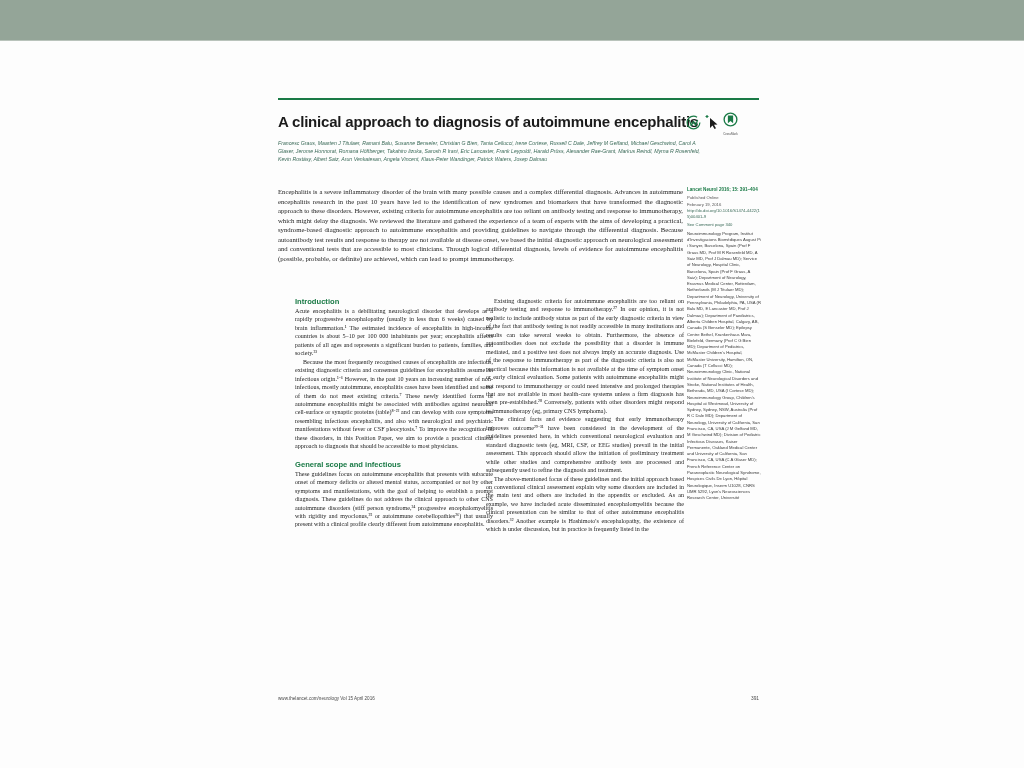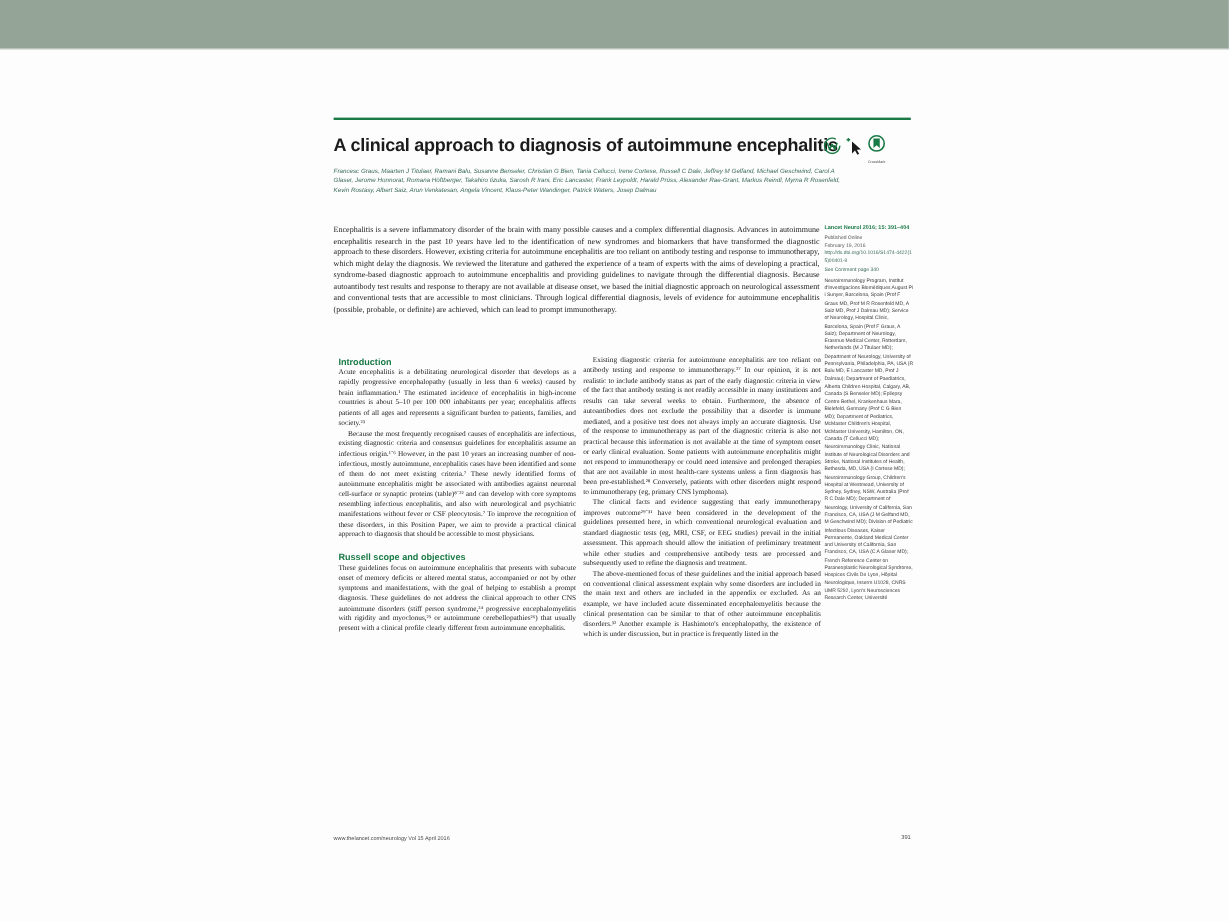--- a/index.html
+++ b/index.html
@@ -20,21 +20,21 @@
   .crossmark-label { font-family: "Liberation Sans", sans-serif; font-size: 3px; color: #4a4a4a; margin-top: 1px; }
   .authors {
     position: absolute; left: 0; top: 41px; width: 430px; font-family: "Liberation Sans", sans-serif;
     font-style: italic; font-size: 5.2px; line-height: 8.2px; color: #3a6a58;
   }
   .abstract {
     position: absolute; left: 0; top: 89px; width: 405px; font-size: 6.7px; line-height: 9.5px;
     text-align: justify; color: #1e1e1e;
   }
   .col { position: absolute; top: 199px; width: 198px; font-size: 6.1px; line-height: 8.45px; text-align: justify; color: #222; }
-  .col1 { left: 4px; }
+  .col1 { left: 17px; }
   .col2 { left: 208px; }
   .col p { margin: 0; text-indent: 0; }
   .col p.ind { text-indent: 8px; }
   .h2 { font-family: "Liberation Sans", sans-serif; font-weight: 700; font-size: 7.6px; color: #1a7a46; line-height: 10px; margin: 0; }
   .h2.gap { margin-top: 9px; }
   .side {
     position: absolute; left: 409px; top: 89px; width: 74px; font-family: "Liberation Sans", sans-serif;
     font-size: 4.2px; line-height: 6.3px; color: #3a3a3a;
   }
   .side .cite { color: #1a7a46; font-weight: 700; font-size: 4.6px; margin-bottom: 2px; }
@@ -79,21 +79,21 @@
   </div>
 
   <div class="authors">Francesc Graus, Maarten J Titulaer, Ramani Balu, Susanne Benseler, Christian G Bien, Tania Cellucci, Irene Cortese, Russell C Dale, Jeffrey M Gelfand, Michael Geschwind, Carol A Glaser, Jerome Honnorat, Romana Höftberger, Takahiro Iizuka, Sarosh R Irani, Eric Lancaster, Frank Leypoldt, Harald Prüss, Alexander Rae-Grant, Markus Reindl, Myrna R Rosenfeld, Kevin Rostásy, Albert Saiz, Arun Venkatesan, Angela Vincent, Klaus-Peter Wandinger, Patrick Waters, Josep Dalmau</div>
 
   <div class="abstract">Encephalitis is a severe inflammatory disorder of the brain with many possible causes and a complex differential diagnosis. Advances in autoimmune encephalitis research in the past 10 years have led to the identification of new syndromes and biomarkers that have transformed the diagnostic approach to these disorders. However, existing criteria for autoimmune encephalitis are too reliant on antibody testing and response to immunotherapy, which might delay the diagnosis. We reviewed the literature and gathered the experience of a team of experts with the aims of developing a practical, syndrome-based diagnostic approach to autoimmune encephalitis and providing guidelines to navigate through the differential diagnosis. Because autoantibody test results and response to therapy are not available at disease onset, we based the initial diagnostic approach on neurological assessment and conventional tests that are accessible to most clinicians. Through logical differential diagnosis, levels of evidence for autoimmune encephalitis (possible, probable, or definite) are achieved, which can lead to prompt immunotherapy.</div>
 
   <div class="col col1">
     <h2 class="h2">Introduction</h2>
     <p>Acute encephalitis is a debilitating neurological disorder that develops as a rapidly progressive encephalopathy (usually in less than 6 weeks) caused by brain inflammation.¹ The estimated incidence of encephalitis in high-income countries is about 5–10 per 100 000 inhabitants per year; encephalitis affects patients of all ages and represents a significant burden to patients, families, and society.²³</p>
     <p class="ind">Because the most frequently recognised causes of encephalitis are infectious, existing diagnostic criteria and consensus guidelines for encephalitis assume an infectious origin.¹⁻⁶ However, in the past 10 years an increasing number of non-infectious, mostly autoimmune, encephalitis cases have been identified and some of them do not meet existing criteria.⁷ These newly identified forms of autoimmune encephalitis might be associated with antibodies against neuronal cell-surface or synaptic proteins (table)⁸⁻²² and can develop with core symptoms resembling infectious encephalitis, and also with neurological and psychiatric manifestations without fever or CSF pleocytosis.⁷ To improve the recognition of these disorders, in this Position Paper, we aim to provide a practical clinical approach to diagnosis that should be accessible to most physicians.</p>
-    <h2 class="h2 gap">Russell scope and objectives</h2>
+    <h2 class="h2 gap">General scope and infectious</h2>
     <p>These guidelines focus on autoimmune encephalitis that presents with subacute onset of memory deficits or altered mental status, accompanied or not by other symptoms and manifestations, with the goal of helping to establish a prompt diagnosis. These guidelines do not address the clinical approach to other CNS autoimmune disorders (stiff person syndrome,²⁴ progressive encephalomyelitis with rigidity and myoclonus,²⁵ or autoimmune cerebellopathies²⁶) that usually present with a clinical profile clearly different from autoimmune encephalitis.</p>
   </div>
 
   <div class="col col2">
     <p class="ind">Existing diagnostic criteria for autoimmune encephalitis are too reliant on antibody testing and response to immunotherapy.²⁷ In our opinion, it is not realistic to include antibody status as part of the early diagnostic criteria in view of the fact that antibody testing is not readily accessible in many institutions and results can take several weeks to obtain. Furthermore, the absence of autoantibodies does not exclude the possibility that a disorder is immune mediated, and a positive test does not always imply an accurate diagnosis. Use of the response to immunotherapy as part of the diagnostic criteria is also not practical because this information is not available at the time of symptom onset or early clinical evaluation. Some patients with autoimmune encephalitis might not respond to immunotherapy or could need intensive and prolonged therapies that are not available in most health-care systems unless a firm diagnosis has been pre-established.²⁸ Conversely, patients with other disorders might respond to immunotherapy (eg, primary CNS lymphoma).</p>
     <p class="ind">The clinical facts and evidence suggesting that early immunotherapy improves outcome²⁹⁻³¹ have been considered in the development of the guidelines presented here, in which conventional neurological evaluation and standard diagnostic tests (eg, MRI, CSF, or EEG studies) prevail in the initial assessment. This approach should allow the initiation of preliminary treatment while other studies and comprehensive antibody tests are processed and subsequently used to refine the diagnosis and treatment.</p>
     <p class="ind">The above-mentioned focus of these guidelines and the initial approach based on conventional clinical assessment explain why some disorders are included in the main text and others are included in the appendix or excluded. As an example, we have included acute disseminated encephalomyelitis because the clinical presentation can be similar to that of other autoimmune encephalitis disorders.³² Another example is Hashimoto's encephalopathy, the existence of which is under discussion, but in practice is frequently listed in the</p>
   </div>
 
   <div class="side">

